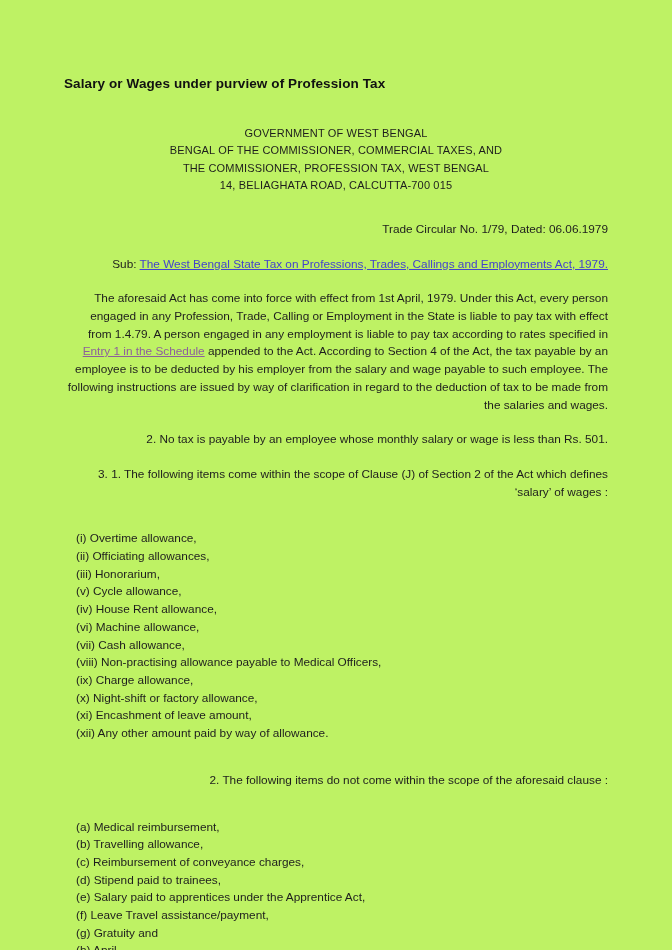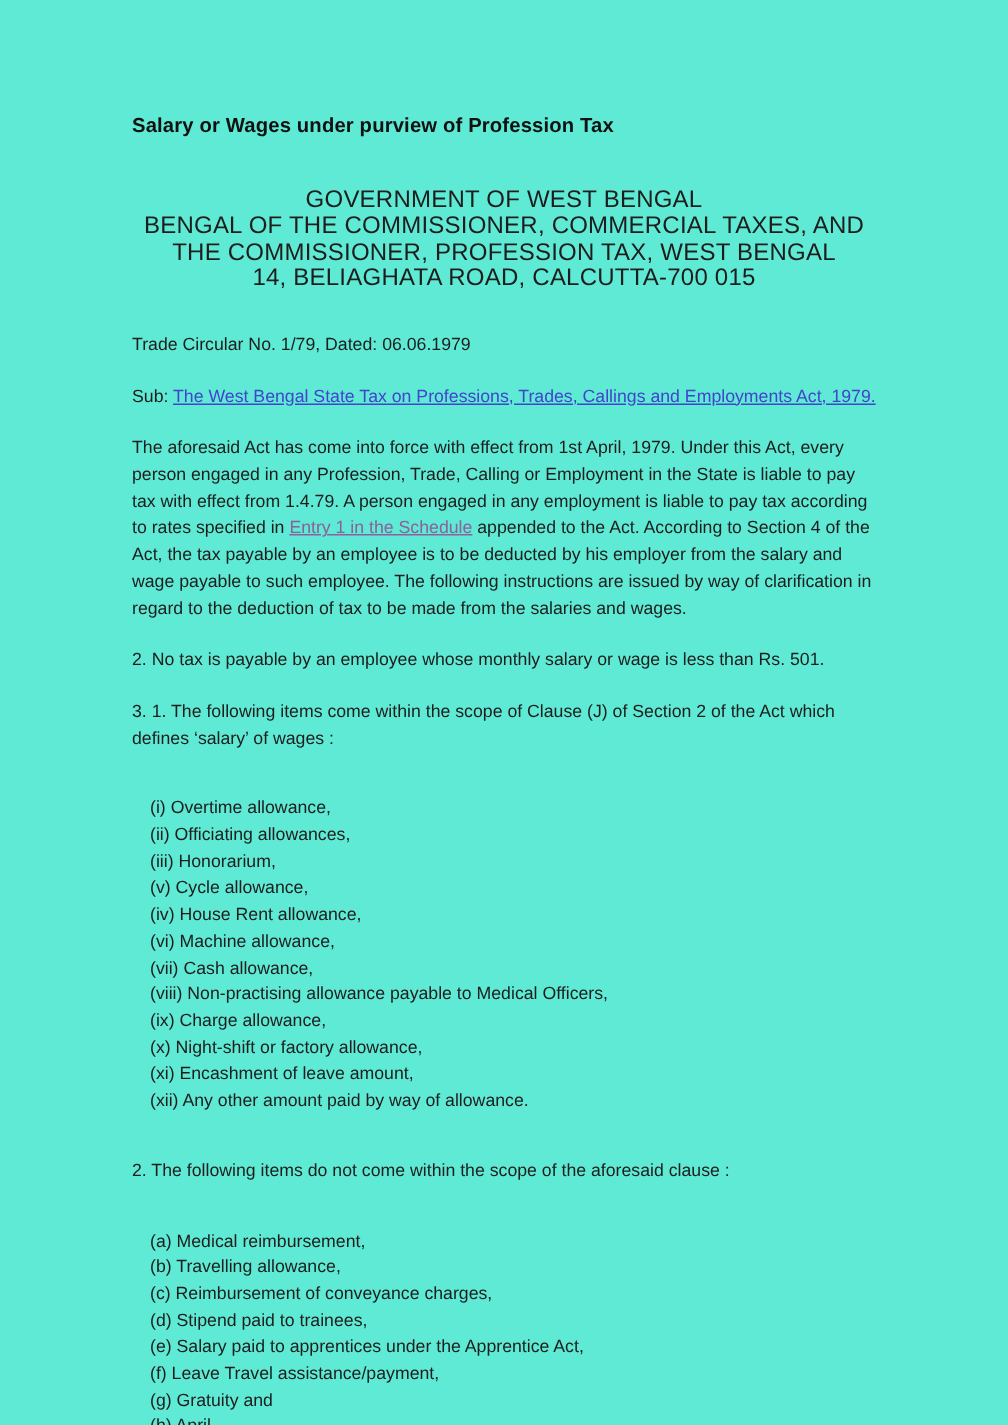--- a/index.html
+++ b/index.html
@@ -11,51 +11,52 @@
     width: 672px;
     height: 950px;
     font-family: "Liberation Sans", sans-serif;
     color: #1a1a1a;
     -webkit-font-smoothing: antialiased;
   }
   .page {
     position: relative;
     width: 672px;
     height: 950px;
-    background: #5eead4;
+    background: #bef264;
     box-sizing: border-box;
-    padding: 0 88px;
+    padding: 0 64px;
     overflow: hidden;
   }
   .doc-title {
     font-size: 13.5px;
     font-weight: bold;
     color: #111111;
     letter-spacing: 0.1px;
     margin: 0;
     padding-top: 75px;
     line-height: 1.3;
   }
   .letterhead {
     margin: 0;
     padding-top: 32px;
     text-align: center;
-    font-size: 16px;
+    font-size: 11px;
     line-height: 17.6px;
     color: #1d1d1d;
     letter-spacing: 0.15px;
   }
   .letterhead div {
     white-space: nowrap;
   }
   .block {
     margin: 0;
     font-size: 11.8px;
     line-height: 17.7px;
     color: #1d1d1d;
+    text-align: right;
   }
   .gap-lg { height: 26px; }
   .gap-md { height: 17px; }
   .link-blue {
     color: #4343cc;
     text-decoration: underline;
   }
   .link-violet {
     color: #8d5f9c;
     margin-top: 22px;

